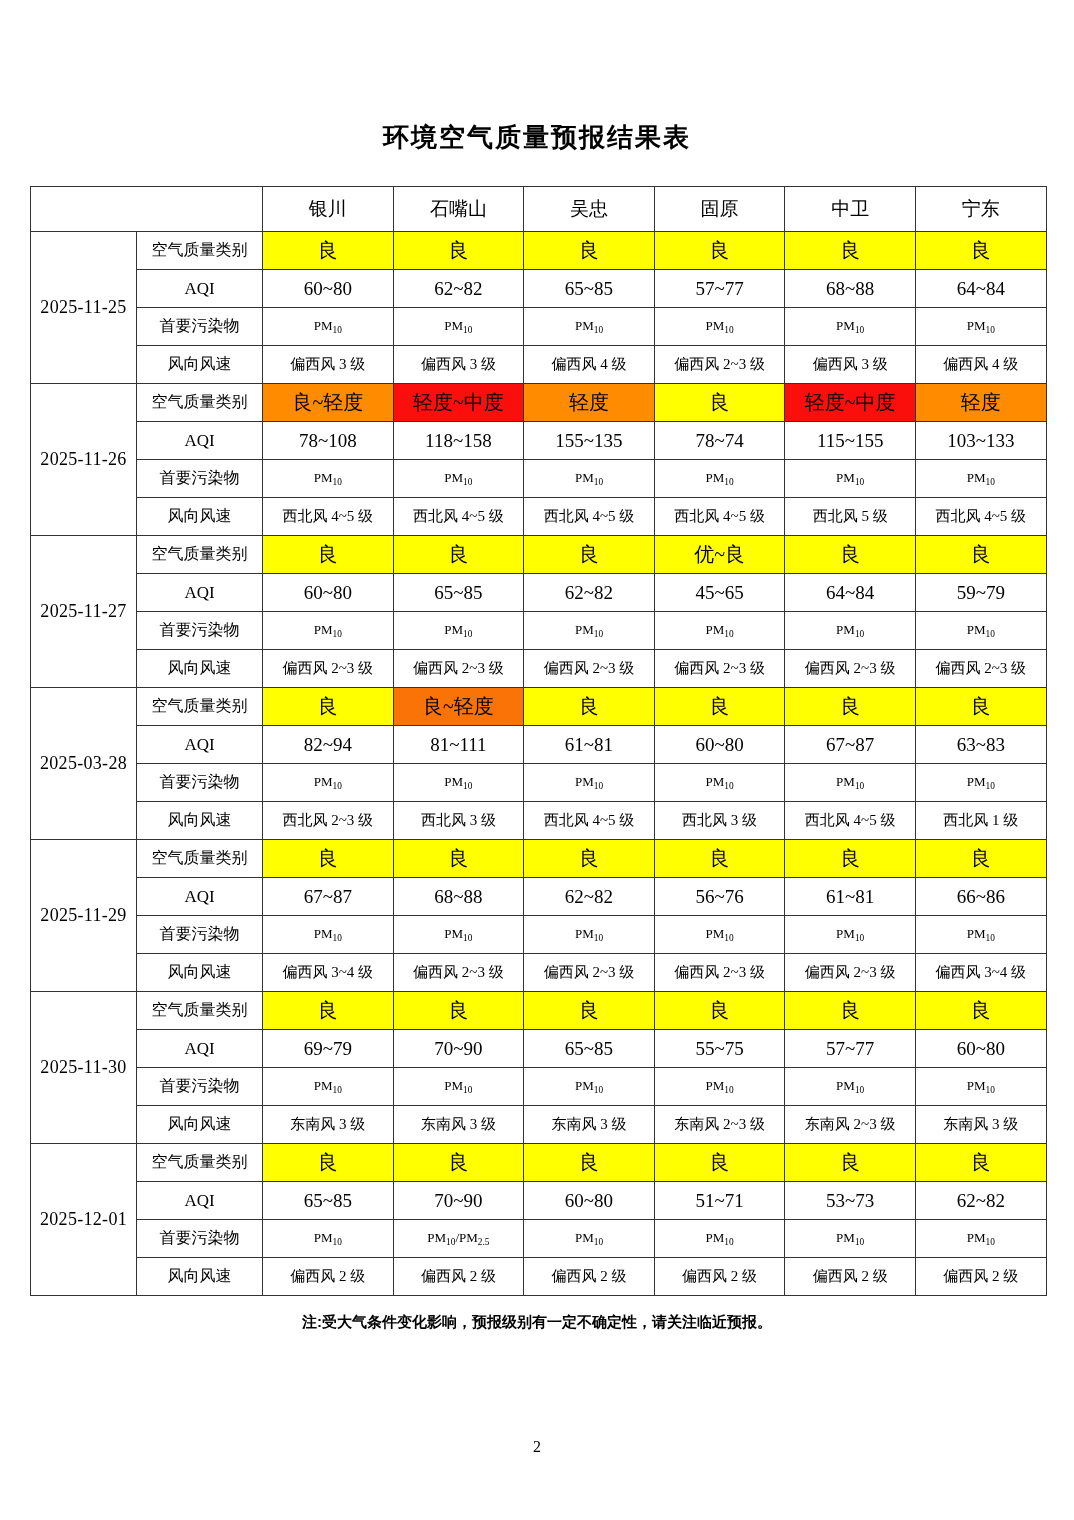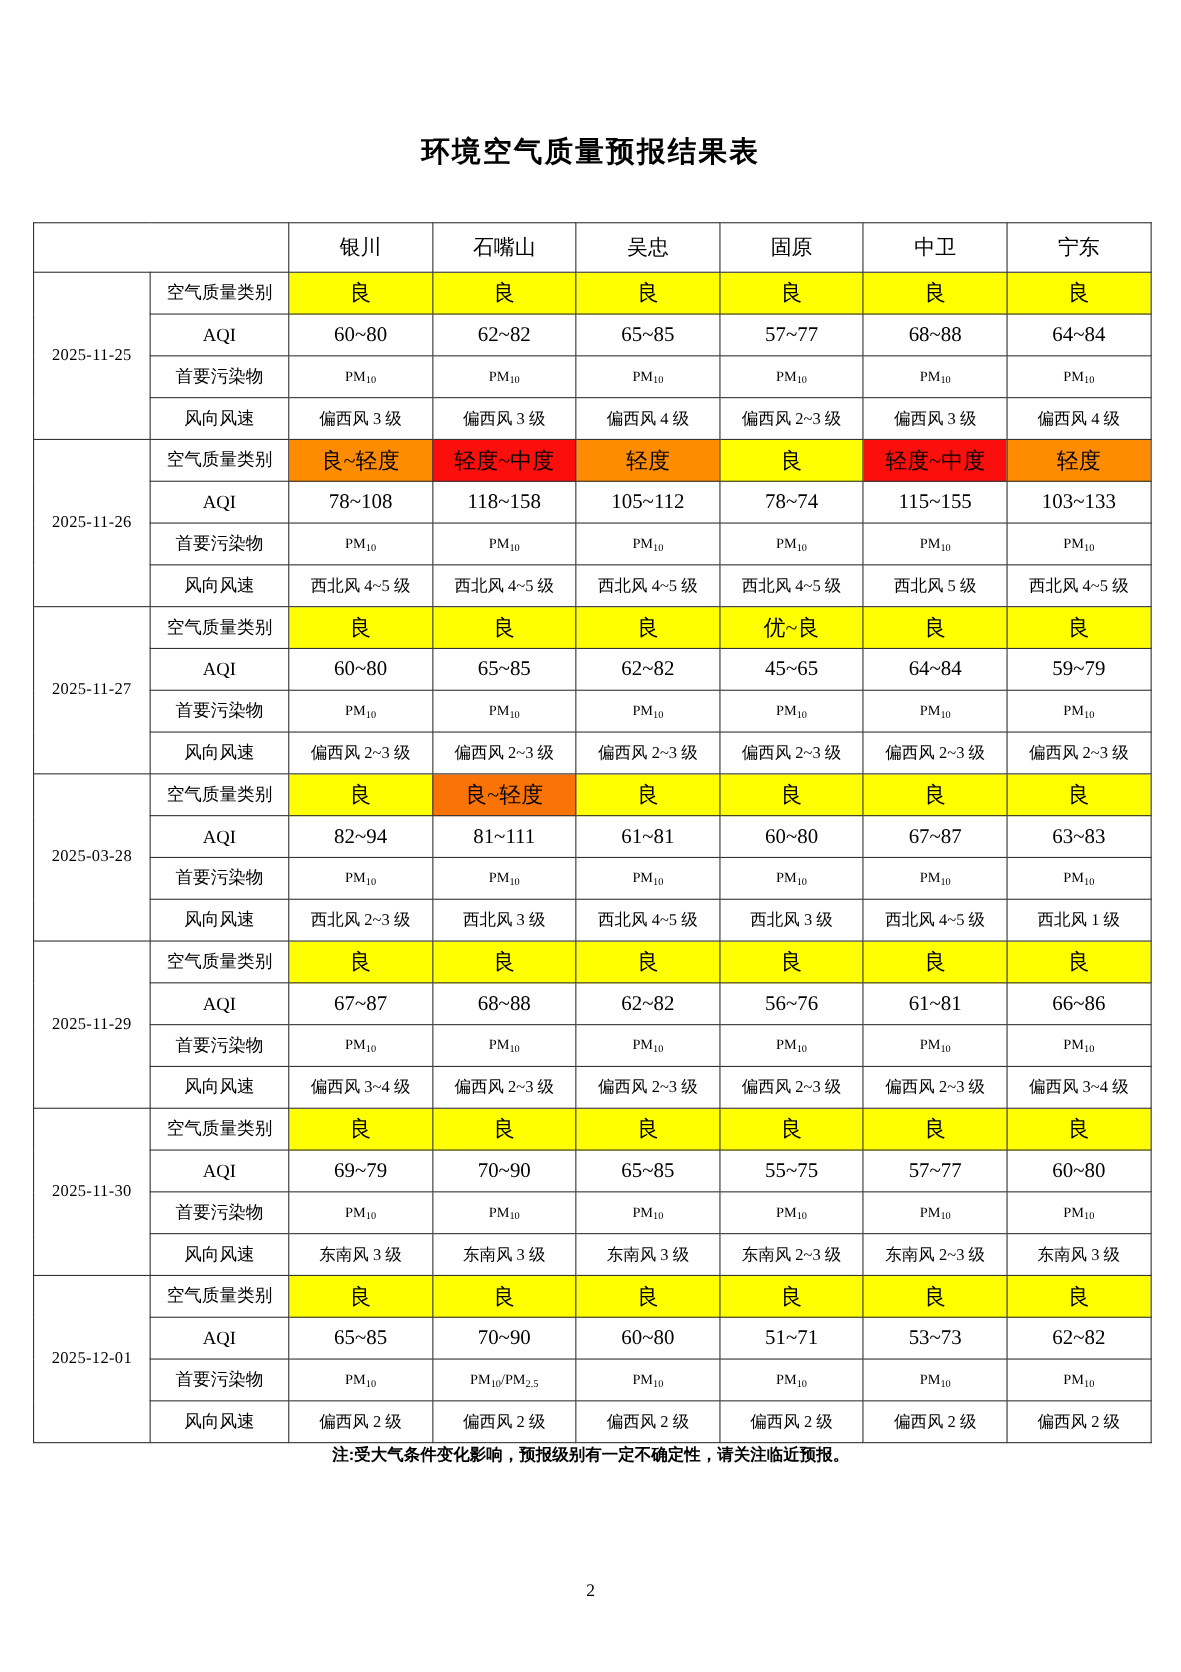--- a/index.html
+++ b/index.html
@@ -30,21 +30,21 @@
     font-weight: bold;
     letter-spacing: 2px;
     margin: 0;
     padding-top: 125px;
     line-height: 1;
   }
 
   table.aqi {
     position: absolute;
     left: 30px;
-    top: 202px;
+    top: 186px;
     width: 1016px;
     border-collapse: collapse;
     table-layout: fixed;
   }
 
   table.aqi td {
     border: 1px solid #333333;
     text-align: center;
     vertical-align: middle;
     font-family: "Liberation Serif", "DejaVu Serif", serif;
@@ -58,21 +58,21 @@
   
   .hdr-blank { height: 44px; }
   .hdr-city {
     height: 44px;
     font-family: "Liberation Sans", "DejaVu Sans", sans-serif;
     font-size: 19px;
     font-weight: normal;
   }
 
   .date-cell {
-    font-size: 15px;
+    font-size: 18px;
     letter-spacing: 0.3px;
     white-space: nowrap;
   }
 
   .row-label {
     height: 37px;
     font-size: 16px;
     font-family: "Liberation Sans", "DejaVu Sans", sans-serif;
   }
   .row-label.serif-lbl {
@@ -241,21 +241,21 @@
           <td class="cat" style="background-color: rgb(250, 15, 12);">轻度~中度</td>
           <td class="cat" style="background-color: rgb(255, 140, 0);">轻度</td>
           <td class="cat" style="background-color: rgb(255, 255, 0);">良</td>
           <td class="cat" style="background-color: rgb(250, 15, 12);">轻度~中度</td>
           <td class="cat" style="background-color: rgb(255, 140, 0);">轻度</td>
         </tr>
         <tr>
           <td class="row-label serif-lbl">AQI</td>
           <td class="aqi-val">78~108</td>
           <td class="aqi-val">118~158</td>
-          <td class="aqi-val">105~112</td>
+          <td class="aqi-val">155~135</td>
           <td class="aqi-val">78~74</td>
           <td class="aqi-val">115~155</td>
           <td class="aqi-val">103~133</td>
         </tr>
         <tr>
           <td class="row-label">首要污染物</td>
           <td class="poll">PM<span class="sub">10</span></td>
           <td class="poll">PM<span class="sub">10</span></td>
           <td class="poll">PM<span class="sub">10</span></td>
           <td class="poll">PM<span class="sub">10</span></td>

